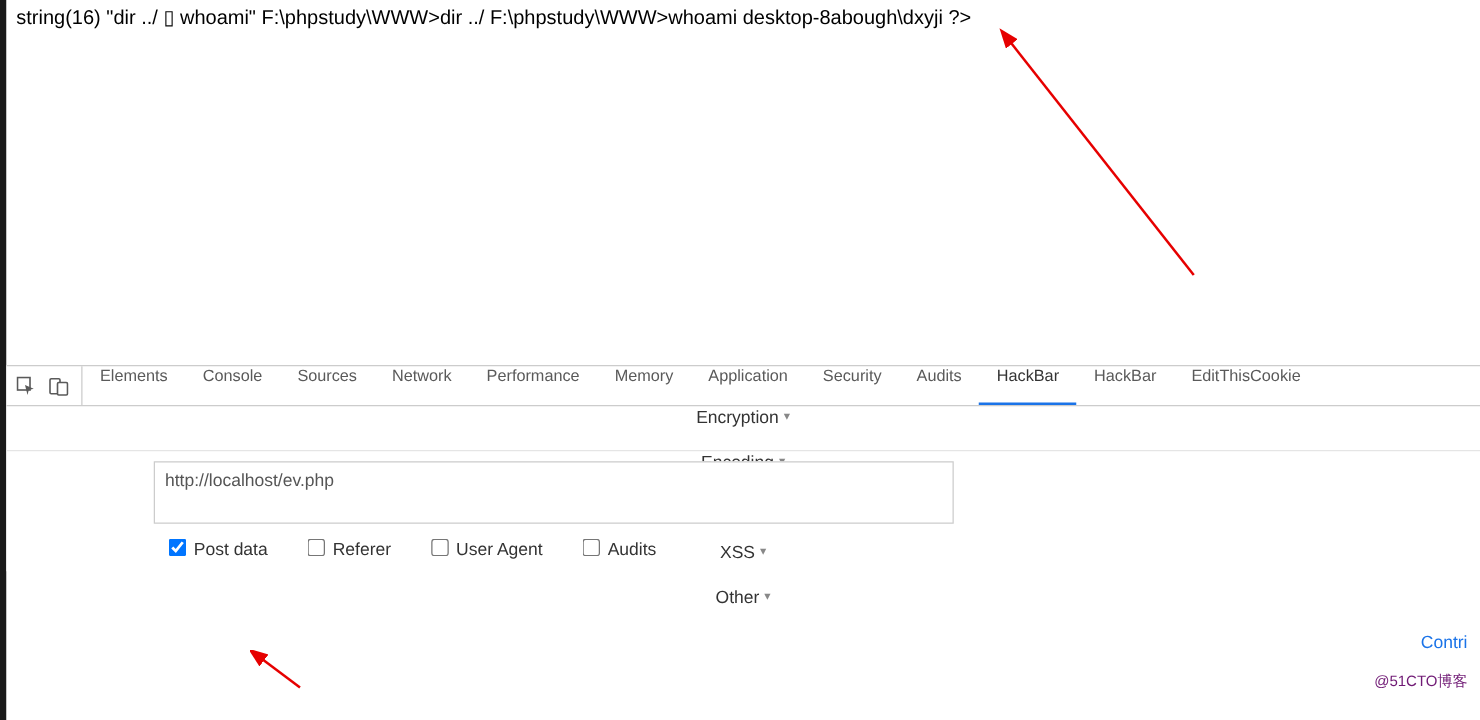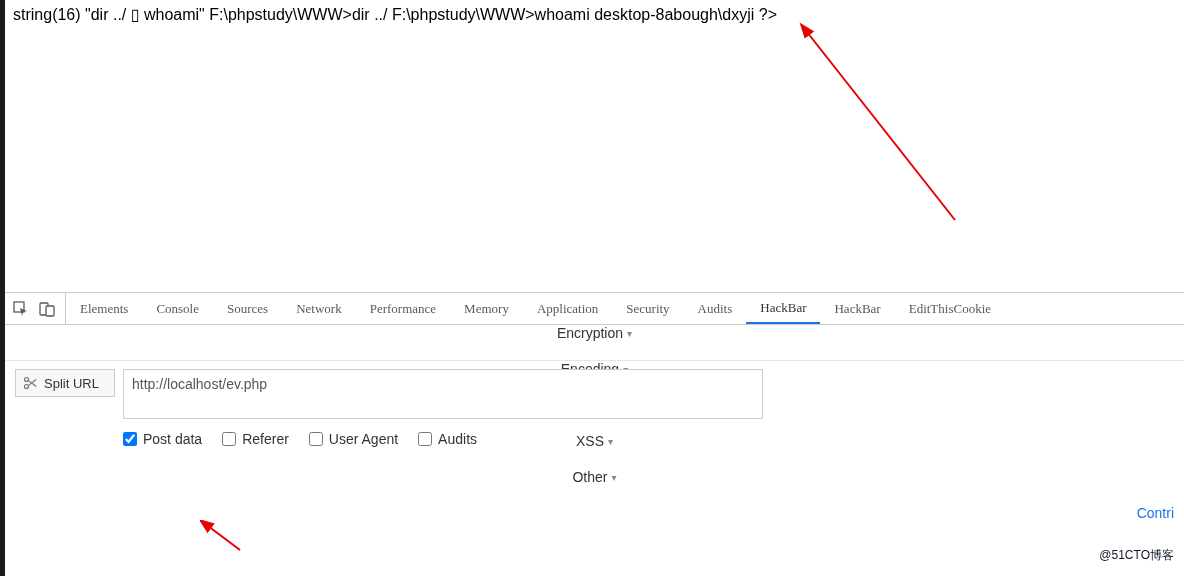--- a/index.html
+++ b/index.html
@@ -45,25 +45,23 @@
   }
   .inspect-icon, .device-icon {
     width: 16px; height: 16px;
     color: #5a5a5a;
     display: flex; align-items: center; justify-content: center;
   }
   .tab {
     padding: 0 14px;
     height: 100%;
     display: flex;
-    align-items: center;
     font-size: 13px;
     color: #5a5a5a;
     cursor: default;
-    font-family: Liberation Serif, serif;
   }
   .tab.active {
     color: #333;
     border-bottom: 2px solid #1a73e8;
   }
   .hackbar-toolbar {
     display: flex;
     align-items: center;
     height: 36px;
     padding: 0 10px;
@@ -138,33 +136,34 @@
   .url-box { height: 50px; }
   .post-box { height: 40px; width: 640px; }
   .check-row {
     display: flex;
     align-items: center;
     gap: 20px;
     padding: 2px 0;
   }
   .check-item {
     display: flex;
-    align-items: center;
+    align-items: flex-start;
     gap: 6px;
     font-size: 14px;
     color: #333;
+    margin-left: 12px;
   }
   input[type=checkbox] {
     width: 14px; height: 14px;
   }
   .watermark {
     position: absolute;
     right: 10px;
-    bottom: 12px;
-    color: #0f172a;
+    bottom: 22px;
+    color: #701a75;
     font-size: 12px;
   }
   svg.arrow {
     position: absolute;
     pointer-events: none;
   }
 </style>
 </head>
 <body>
 
@@ -255,31 +254,20 @@
       </div>
     <div class="dropdown">
         <span>Other</span>
         <span class="caret">▾</span>
       </div>
     <div class="contri">Contri</div>
   </div>
 
   <div class="hackbar-body">
     <div class="action-col">
-      <div class="action-btn">
-        <span class="ico">
-          <svg width="14" height="14" viewBox="0 0 16 16">
-              <circle cx="4" cy="4" r="2.3" fill="none" stroke="#777" stroke-width="1.4"></circle>
-              <circle cx="4" cy="12" r="2.3" fill="none" stroke="#777" stroke-width="1.4"></circle>
-              <line x1="6" y1="5" x2="15" y2="12" stroke="#777" stroke-width="1.4"></line>
-              <line x1="6" y1="11" x2="15" y2="4" stroke="#777" stroke-width="1.4"></line>
-            </svg>
-        </span>
-        <span>Split URL</span>
-      </div>
     </div>
 
     <div class="main-col">
       <div class="url-box">http://localhost/ev.php</div>
 
       <div class="check-row">
         <label class="check-item">
           <input type="checkbox" checked="" style="">
           <span>Post data</span>
         </label>

